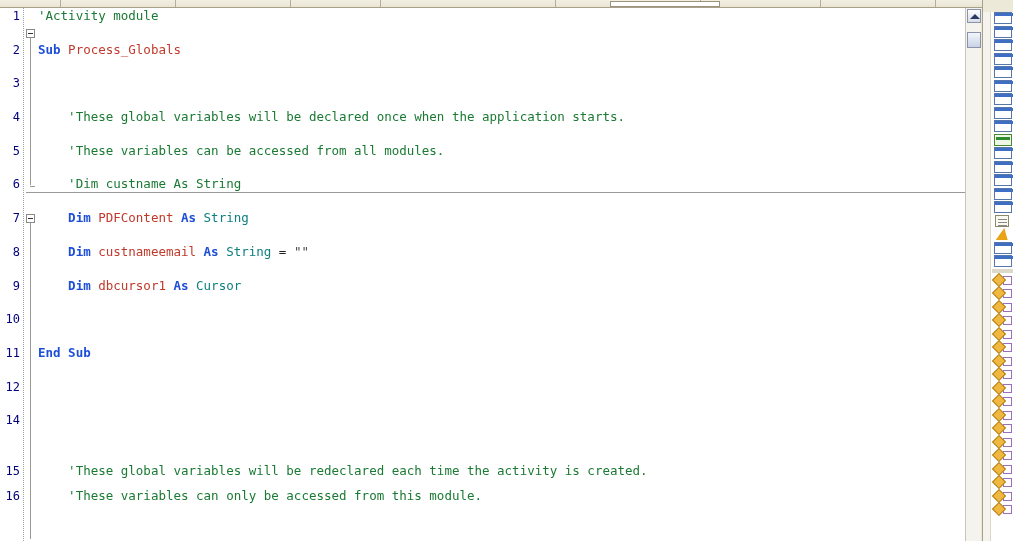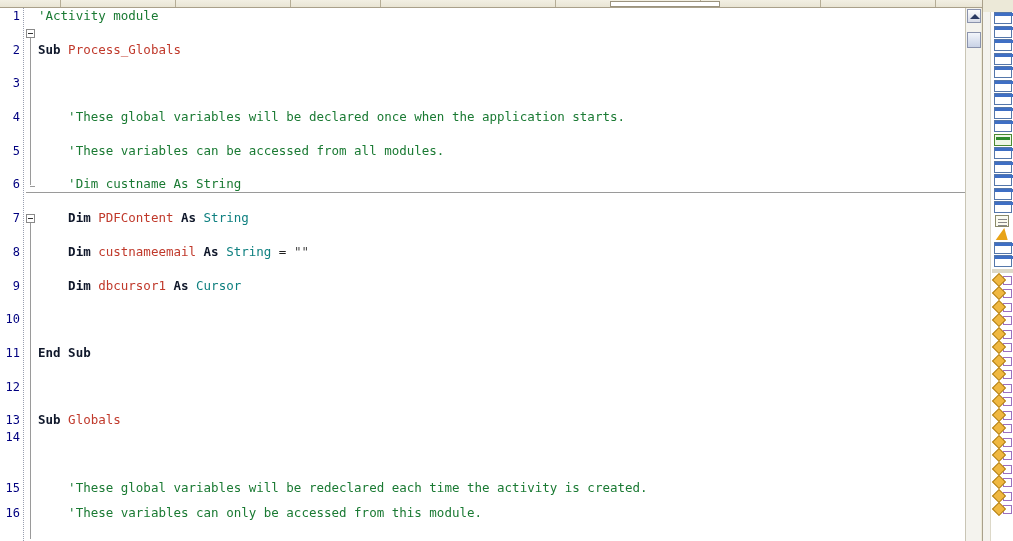--- a/index.html
+++ b/index.html
@@ -25,21 +25,21 @@
   .fold-rail{position:absolute;left:26px;top:0;width:22px;height:533px;}
 
   .line{position:relative;height:16.85px;line-height:16.85px;white-space:pre;}
   .lnum{position:absolute;left:0;width:20px;text-align:right;color:#000080;
         font-family:"DejaVu Sans Mono","Liberation Mono",monospace;font-size:12px;}
   .code{position:absolute;left:30px;white-space:pre;
         font-family:"DejaVu Sans Mono","Liberation Mono",monospace;font-size:12.5px;margin-left:8px;}
 
   
   .c-com {color:#1a7a33;}            
-  .c-kw  {color:#0f172a;font-weight:bold;}  
+  .c-kw  {color:#1d4ed8;font-weight:bold;}  
   .c-id  {color:#c0392b;}            
   .c-ty  {color:#0f8080;}            
   .c-op  {color:#202020;}
   .c-str {color:#4a4a4a;}
 
   
   .foldbox{position:absolute;width:9px;height:9px;border:1px solid #8a8a8a;background:#ffffff;
     box-sizing:border-box;}
   .foldbox:after{content:"";position:absolute;left:1px;top:3px;width:5px;height:1px;background:#333;}
   .foldline{position:absolute;width:1px;background:#9a9a9a;}
@@ -118,21 +118,20 @@
         <div class="line" style="top: 33.7px;"><span class="lnum">3</span><span class="code">&nbsp;</span></div>
         <div class="line" style="top: 50.55px;"><span class="lnum">4</span><span class="code"><span class="c-com">    'These global variables will be declared once when the application starts.</span></span></div>
         <div class="line" style="top: 67.4px;"><span class="lnum">5</span><span class="code"><span class="c-com">    'These variables can be accessed from all modules.</span></span></div>
         <div class="line" style="top: 84.25px;"><span class="lnum">6</span><span class="code"><span class="c-com">    'Dim custname As String</span></span></div>
         <div class="line" style="top: 101.1px;"><span class="lnum">7</span><span class="code"><span class="c-op">    </span><span class="c-kw">Dim </span><span class="c-id">PDFContent </span><span class="c-kw">As </span><span class="c-ty">String</span></span></div>
         <div class="line" style="top: 117.95px;"><span class="lnum">8</span><span class="code"><span class="c-op">    </span><span class="c-kw">Dim </span><span class="c-id">custnameemail </span><span class="c-kw">As </span><span class="c-ty">String</span><span class="c-op"> = </span><span class="c-str">""</span></span></div>
         <div class="line" style="top: 134.8px;"><span class="lnum">9</span><span class="code"><span class="c-op">    </span><span class="c-kw">Dim </span><span class="c-id">dbcursor1 </span><span class="c-kw">As </span><span class="c-ty">Cursor</span></span></div>
         <div class="line" style="top: 151.65px;"><span class="lnum">10</span></div>
         <div class="line" style="top: 168.5px;"><span class="lnum">11</span><span class="code"><span class="c-kw">End Sub</span></span></div>
         <div class="line" style="top: 185.35px;"><span class="lnum">12</span><span class="code">&nbsp;</span></div>
-        <div class="line" style="top: 202.2px;"><span class="lnum">13</span><span class="code"><span class="c-kw">Sub </span><span class="c-id">Globals</span></span></div>
         <div class="line" style="top: 202px;"><span class="lnum">14</span><span class="code">&nbsp;</span></div>
         <div class="line" style="top: 235.9px;"><span class="lnum">15</span><span class="code"><span class="c-com">    'These global variables will be redeclared each time the activity is created.</span></span></div>
         <div class="line" style="top: 244px;"><span class="lnum">16</span><span class="code"><span class="c-com">    'These variables can only be accessed from this module.</span></span></div>
       </div>
   <div class="hsep" style="left: 26px; width: 939px; top: 184.35px;"></div>
     </div>
 
   <div class="vscroll">
     <div class="vs-btn" style="top:1px;">
       <span class="chev"></span>

